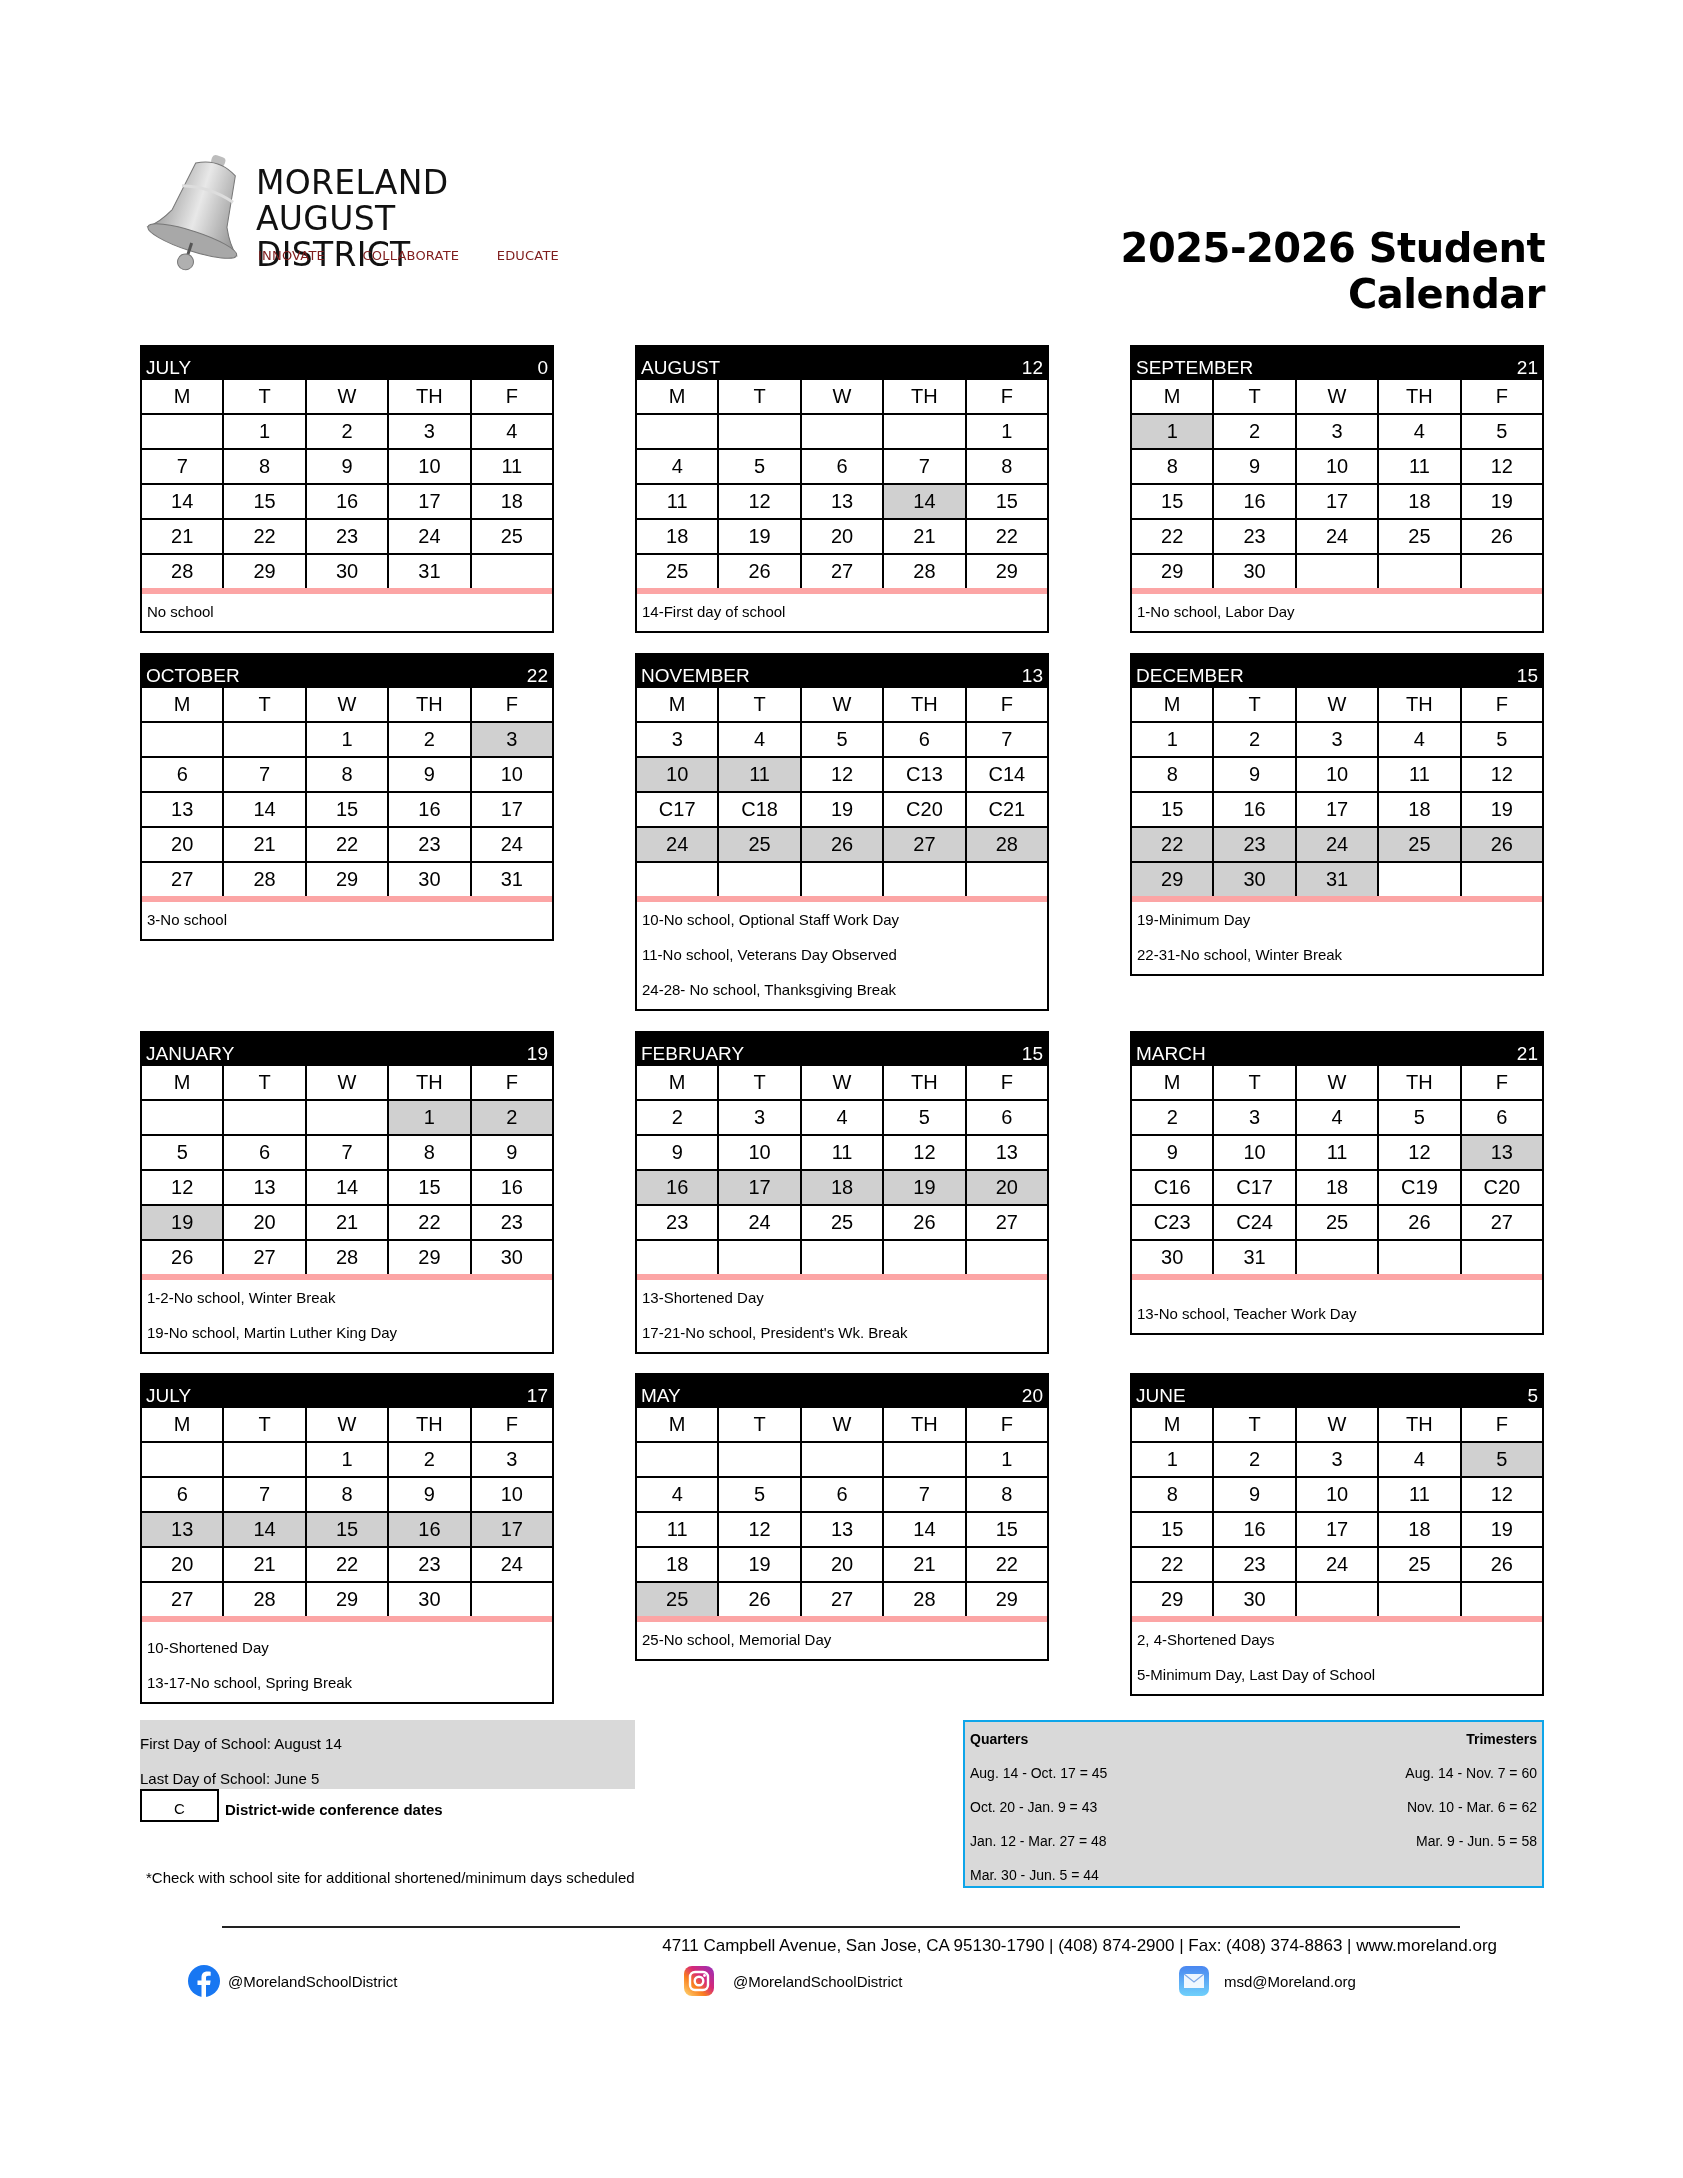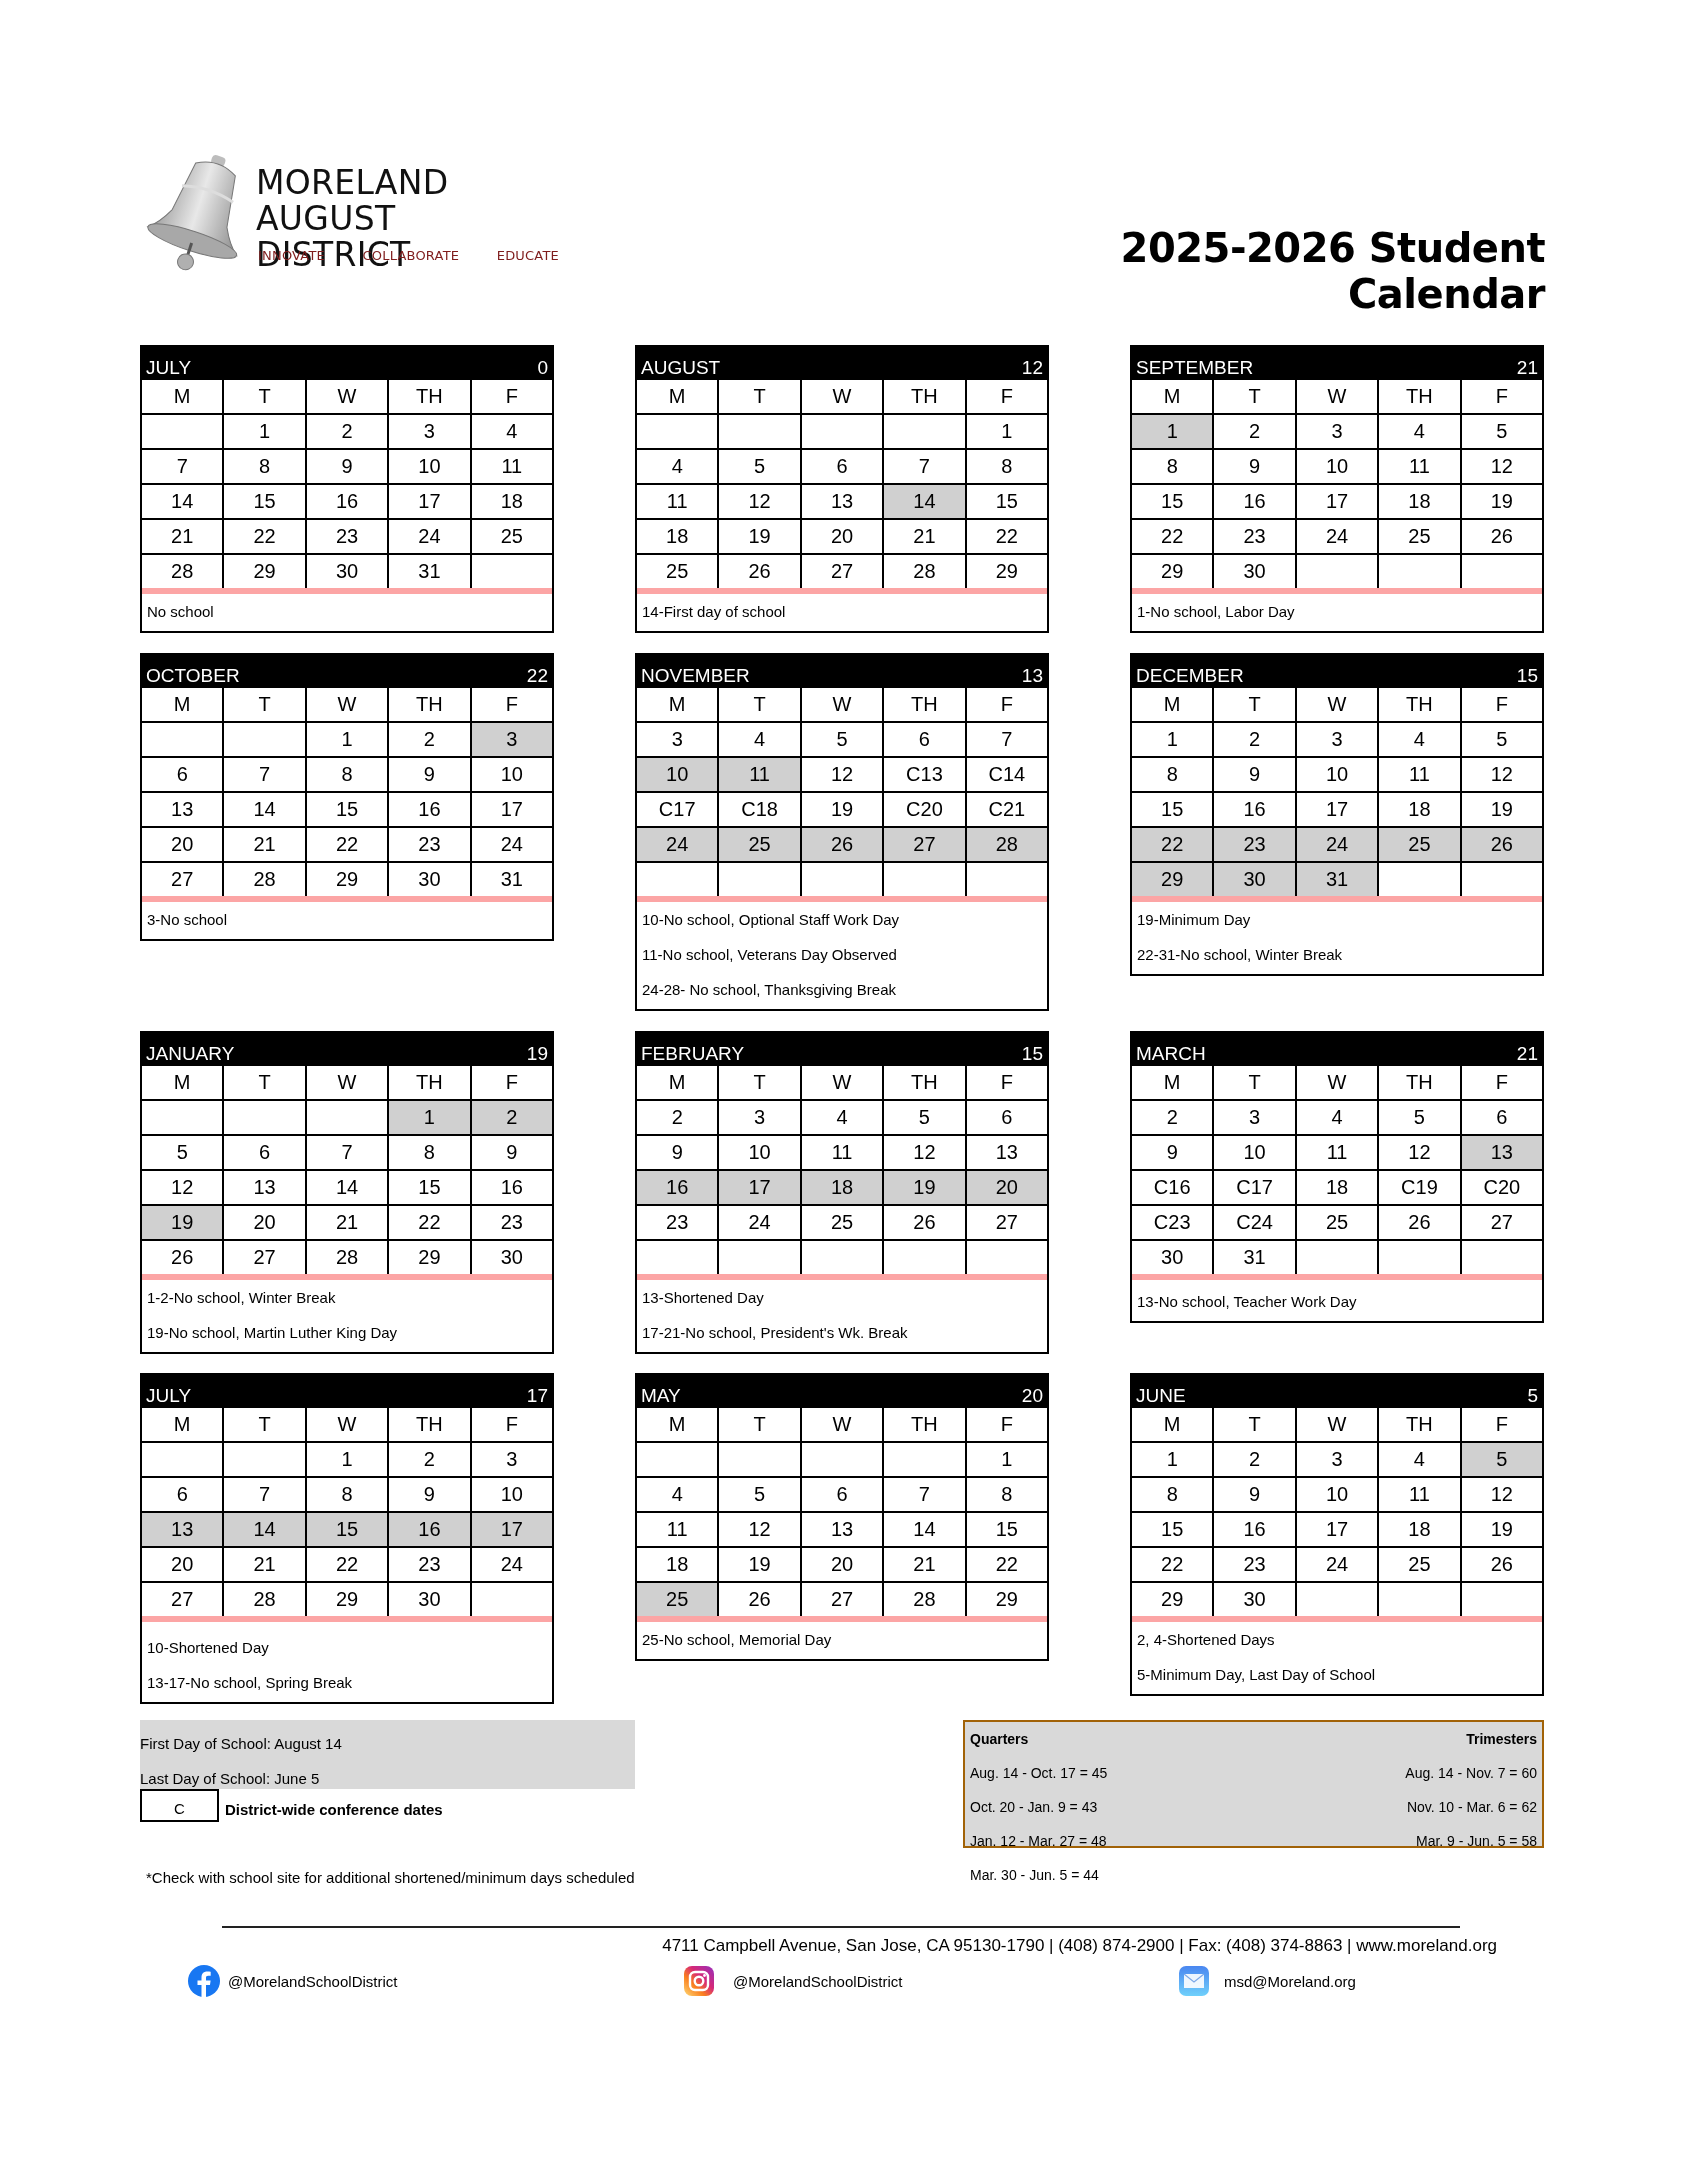--- a/index.html
+++ b/index.html
@@ -26,21 +26,21 @@
   .notes div { height: 35px; display: flex; align-items: flex-end; padding-bottom: 0; box-sizing: border-box; }
 
   
   .legend-gray { position: absolute; left: 140px; top: 1720px; width: 495px; height: 69px; background: #d9d9d9; font-size: 15px; }
   .legend-gray div { height: 35px; display: flex; align-items: flex-end; padding-bottom: 3px; box-sizing: border-box; }
   .legend-c { position: absolute; left: 140px; top: 1789px; display: flex; align-items: center; }
   .c-box { width: 79px; height: 33px; border: 2px solid #000; box-sizing: border-box; display: flex; align-items: flex-end; justify-content: center; font-size: 15px; padding-bottom: 3px; }
   .c-label { font-size: 15px; font-weight: bold; margin-left: 6px; padding-top: 8px; }
   .footnote { position: absolute; left: 146px; top: 1869px; font-size: 15px; }
 
-  .terms { position: absolute; left: 963px; top: 1720px; width: 581px; height: 128px; background: #d9d9d9; border: 2px solid #a16207; box-sizing: border-box; font-size: 14px; font-family: "Liberation Sans", sans-serif; }
+  .terms { position: absolute; left: 963px; top: 1720px; width: 581px; height: 168px; background: #d9d9d9; border: 2px solid #0ea5e9; box-sizing: border-box; font-size: 14px; font-family: "Liberation Sans", sans-serif; }
   .terms .trow { height: 34px; display: flex; justify-content: space-between; align-items: center; padding: 0 5px; }
   .terms .hdr { font-weight: bold; }
 
   .divider { position: absolute; left: 222px; top: 1926px; width: 1238px; height: 2px; background: #222; }
   .address { position: absolute; left: 0; top: 1936px; width: 1497px; text-align: right; font-size: 17px; }
   .social { position: absolute; top: 1965px; display: flex; align-items: center; font-size: 15px; }
   .social .ico { width: 32px; height: 32px; margin-right: 8px; }
 </style>
 </head>
 <body>
@@ -546,21 +546,21 @@
           <div class="cell">26</div>
           <div class="cell">27</div>
         </div>
         <div class="row">
           <div class="cell">30</div>
           <div class="cell">31</div>
           <div class="cell"></div>
           <div class="cell"></div>
           <div class="cell"></div>
         </div>
-        <div class="notes" style="padding-top: 4px;">
+        <div class="notes" style="padding-top: 16px;">
           <div>13-No school, Teacher Work Day</div>
         </div>
       </div>
     </div>
     <div class="month" style="left: 140px; top: 1373px;">
       <div class="mhead">
         <span>JULY</span>
         <span>17</span>
       </div>
       <div class="mgrid">

